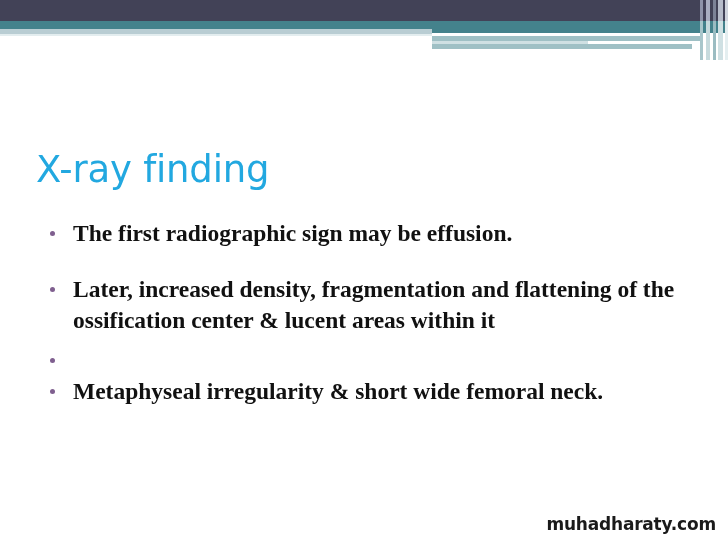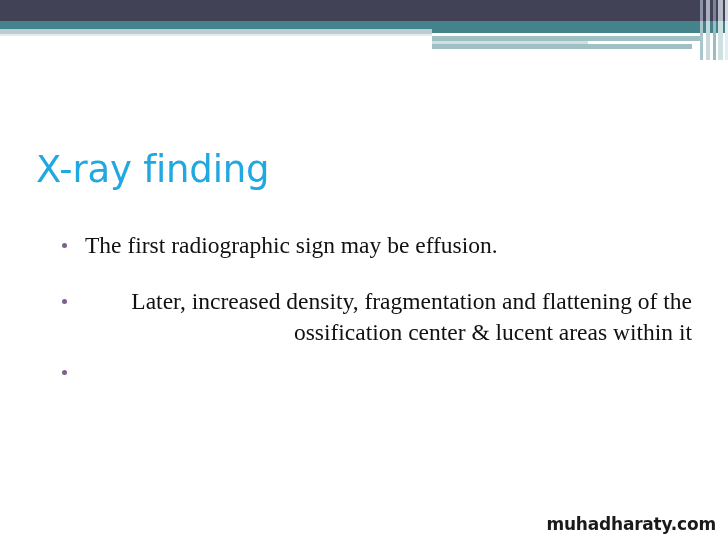--- a/index.html
+++ b/index.html
@@ -124,23 +124,24 @@
     white-space: nowrap;
     margin-top: 32px;
   }
 
   
   .body-list {
     position: absolute;
     left: 36px;
     top: 214px;
     width: 640px;
-    margin: 16px;
+    margin: 4px;
     padding: 0;
     list-style: none;
+    font-weight: bold;
   }
   .bullet-item {
     position: relative;
     padding-left: 33px;
     font-family: "Liberation Serif", "DejaVu Serif", serif;
     font-size: 23.5px;
     line-height: 31px;
     color: #111111;
   }
   .bullet-item::before {
@@ -148,21 +149,20 @@
     position: absolute;
     left: 10px;
     top: 13px;
     width: 5px;
     height: 5px;
     border-radius: 50%;
     background: #7f5f8f;
   }
   .bullet-item.gap-before {
     margin-top: 25px;
-    text-align: right;
   }
   .bullet-item.small-gap {
     margin-top: 9px;
   }
   .bullet-item.empty {
     height: 31px;
   }
 
   
   .footer-brand {
@@ -208,17 +208,18 @@
     <div class="vstripe-white vw3"></div>
     <div class="vstripe-white vw4"></div>
   </div>
 
   <div class="slide-title">X-ray finding</div>
 
   <ul class="body-list">
     <li class="bullet-item">The first radiographic sign may be effusion.</li>
     <li class="bullet-item gap-before"> Later, increased density, fragmentation and flattening of the ossification center &amp; lucent areas within it</li>
     <li class="bullet-item empty small-gap"></li>
+    <li class="bullet-item">Metaphyseal irregularity  &amp; short wide femoral neck.</li>
   </ul>
 
   <div class="footer-brand">muhadharaty.com</div>
 
 </div>
 
 </body></html>

